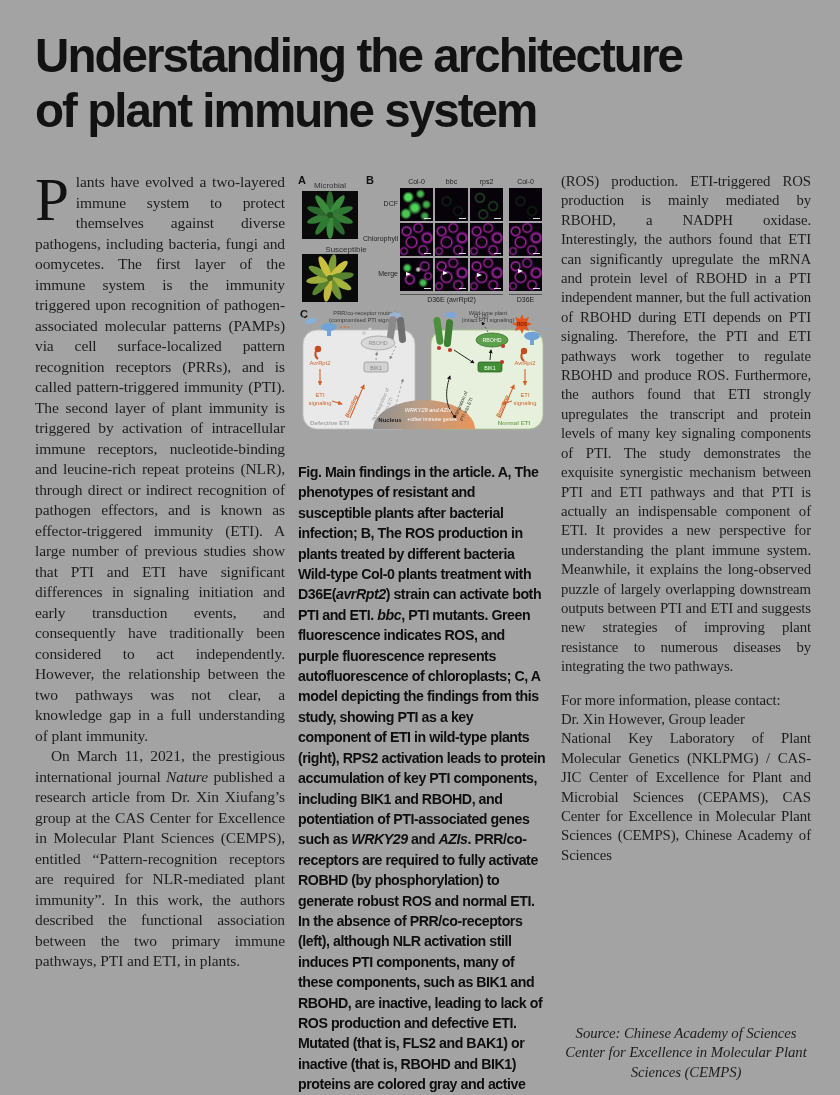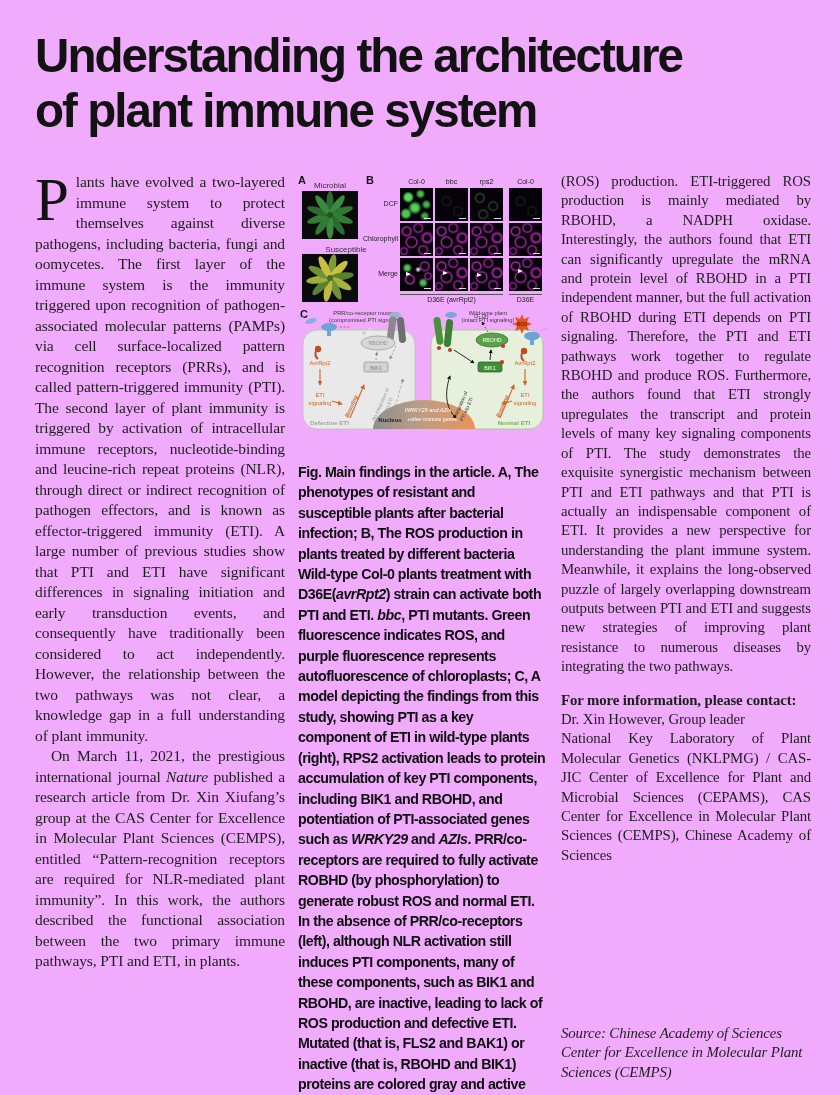--- a/index.html
+++ b/index.html
@@ -1,38 +1,38 @@
 <!DOCTYPE html>
 <html><head>
 <meta charset="utf-8">
 <style>
   html,body { margin:0; padding:0; background:#ffffff; }
-  .page { position:relative; width:840px; height:1095px; background:#f0abfc; overflow:hidden;
+  .page { position:relative; width:840px; height:1095px; background:#a3a3a3; overflow:hidden;
           font-family:"Liberation Serif", serif; color:#1d1d1d; }
 
   
   .title { position:absolute; left:35px; top:28px; margin:0;
            font-family:"Liberation Sans", sans-serif; font-weight:700;
            font-size:49px; line-height:55px; letter-spacing:-2px; color:#121212;
            transform:scaleX(.97); transform-origin:left top; white-space:nowrap; }
 
   
   .cols { position:absolute; left:35px; top:172px; bottom:0; width:777px;
           display:flex; gap:13px; }
   .col  { width:250px; flex:none; display:flex; flex-direction:column; }
   .body-p { margin:0; font-size:15.5px; line-height:20.5px; text-align:justify;
             letter-spacing:-0.1px; color:#1d1d1d; }
   .indent { text-indent:16px; }
   .it { font-style:italic; }
   .dropcap { float:left; font-size:61px; line-height:49px; padding:3px 7px 0 0; color:#111; }
 
   .col-right .body-p { font-size:14.8px; line-height:19.4px; }
-  .contact-head { font-weight:700; margin-top:14px; text-indent:0; }
+  .contact-head { font-weight:400; margin-top:14px; text-indent:0; }
   .contact-line { text-align:left; }
-  .source-block { margin-top:auto; padding-bottom:13px; font-style:italic; text-align:left;
+  .source-block { margin-top:auto; padding-bottom:13px; font-style:italic; text-align:center;
                   font-size:15.3px; line-height:21px; }
 
   
   .figure { position:relative; height:284px; flex:none; }
   .panel-letter { position:absolute; font-family:"Liberation Sans",sans-serif;
                   font-weight:700; font-size:11px; color:#111; }
   .pa-cap { position:absolute; width:64px; text-align:center;
             font:8px/9px "Liberation Sans",sans-serif; color:#333; }
   .plant-img { position:absolute; width:56px; height:48px; background:#0a0a0a; }
   .pb-col { position:absolute; width:33px; top:6px; text-align:center;

